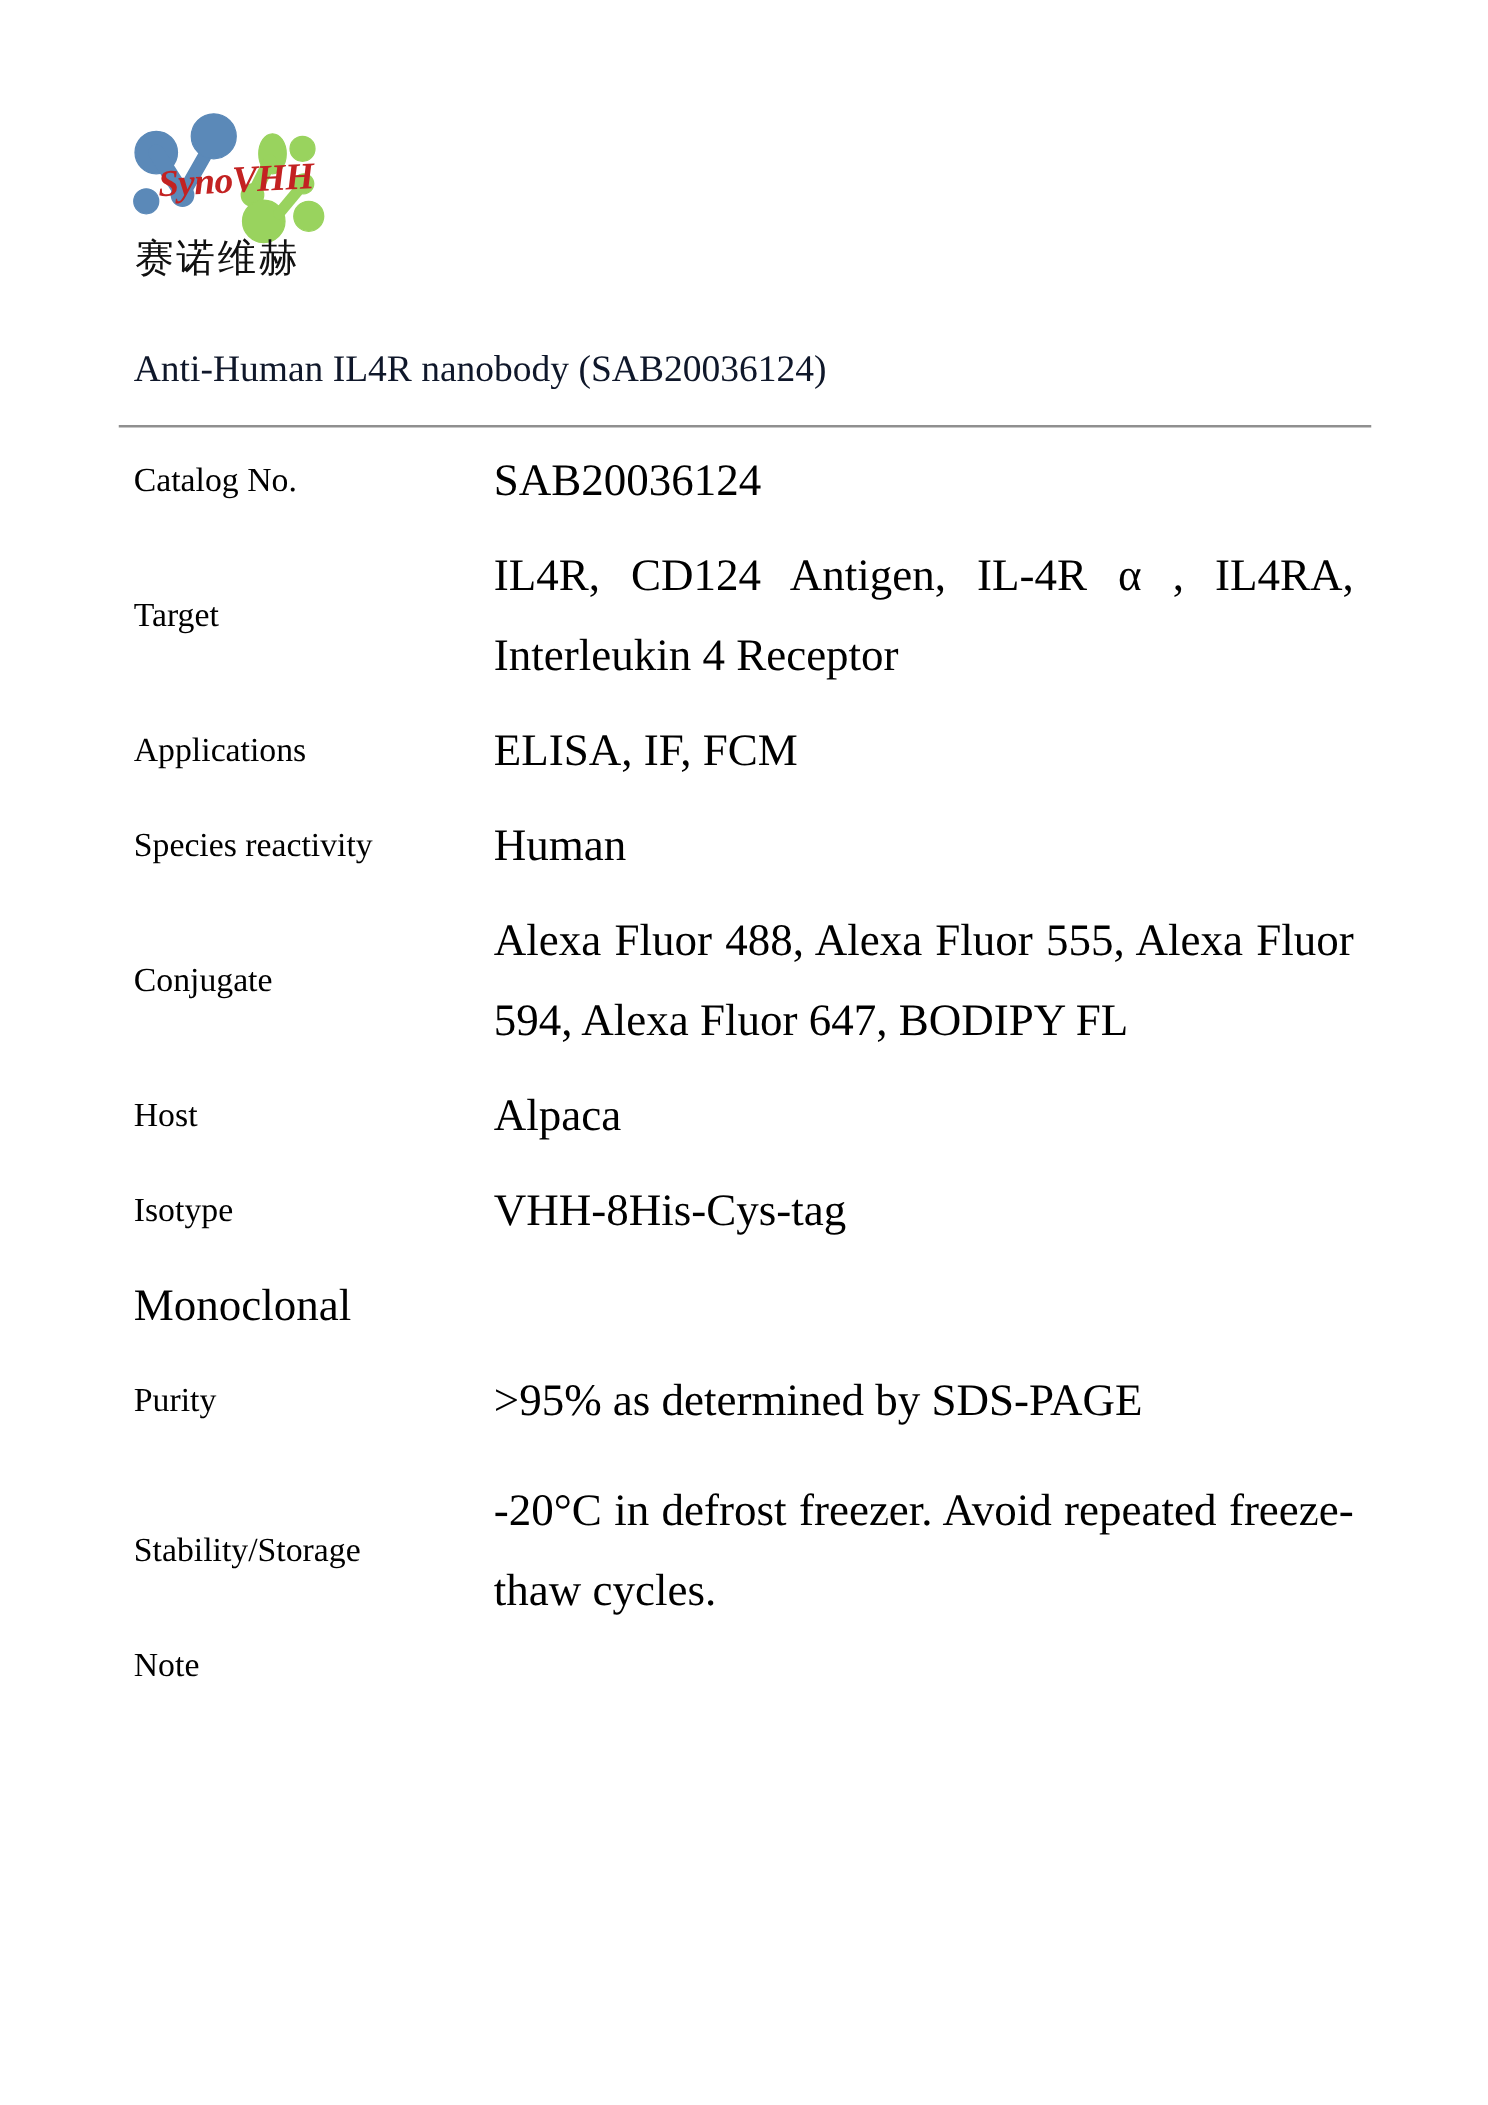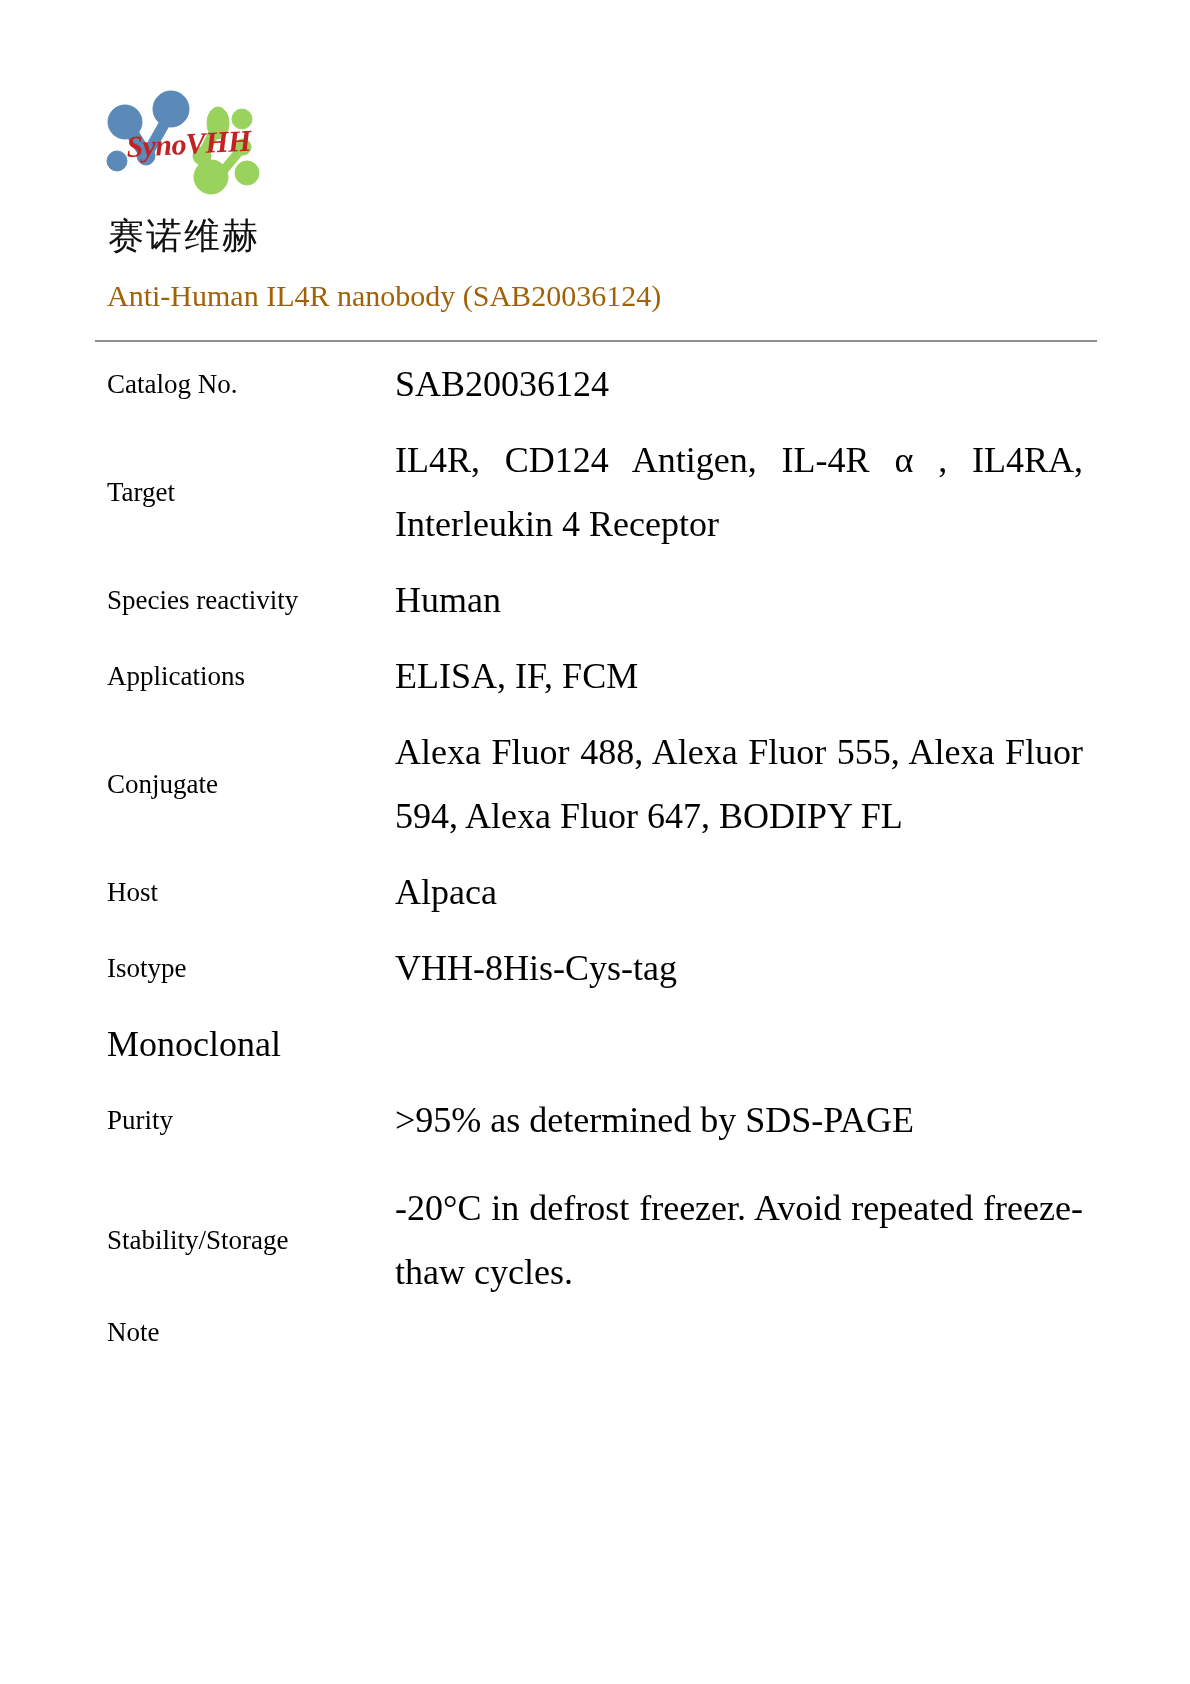--- a/index.html
+++ b/index.html
@@ -20,34 +20,33 @@
     position: absolute;
     left: 95px;
     top: 85px;
     width: 165px;
     height: 120px;
   }
   .logo-cn {
     position: absolute;
     left: 108px;
     top: 186px;
-    font-size: 36px;
+    font-size: 31px;
     letter-spacing: 2px;
     color: #111111;
     font-family: Liberation Sans, sans-serif;
     white-space: nowrap;
-    margin-top: 26px;
   }
   .doc-title {
     position: absolute;
     left: 107px;
     top: 281px;
     font-size: 30px;
     line-height: 1;
-    color: #a16207;
+    color: #0f172a;
     white-space: nowrap;
   }
   .rule {
     position: absolute;
     left: 95px;
     top: 340px;
     width: 1002px;
     height: 0;
     border-top: 2px solid #8f8f8f;
   }
@@ -113,26 +112,26 @@
   <div class="spec-table">
       <div class="spec-row">
       <div class="spec-label">Catalog No.</div>
       <div class="spec-value">SAB20036124</div>
     </div>
       <div class="spec-row">
       <div class="spec-label">Target</div>
       <div class="spec-value">IL4R, CD124 Antigen, IL-4R α , IL4RA, Interleukin 4 Receptor</div>
     </div>
       <div class="spec-row">
+      <div class="spec-label">Applications</div>
+      <div class="spec-value">ELISA, IF, FCM</div>
+    </div>
+      <div class="spec-row">
       <div class="spec-label">Species reactivity</div>
       <div class="spec-value">Human</div>
-    </div>
-      <div class="spec-row">
-      <div class="spec-label">Applications</div>
-      <div class="spec-value">ELISA, IF, FCM</div>
     </div>
       <div class="spec-row">
       <div class="spec-label">Conjugate</div>
       <div class="spec-value">Alexa Fluor 488, Alexa Fluor 555, Alexa Fluor 594, Alexa Fluor 647, BODIPY FL</div>
     </div>
       <div class="spec-row">
       <div class="spec-label">Host</div>
       <div class="spec-value">Alpaca</div>
     </div>
       <div class="spec-row">

